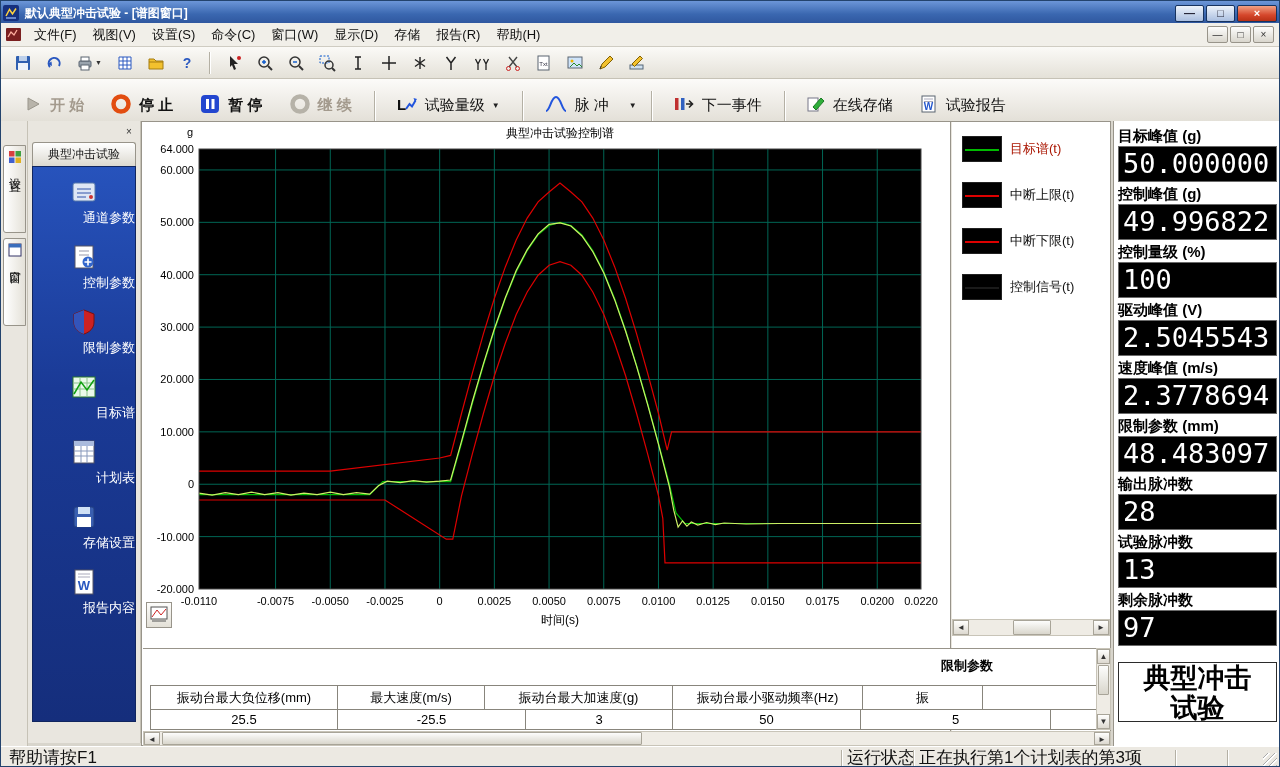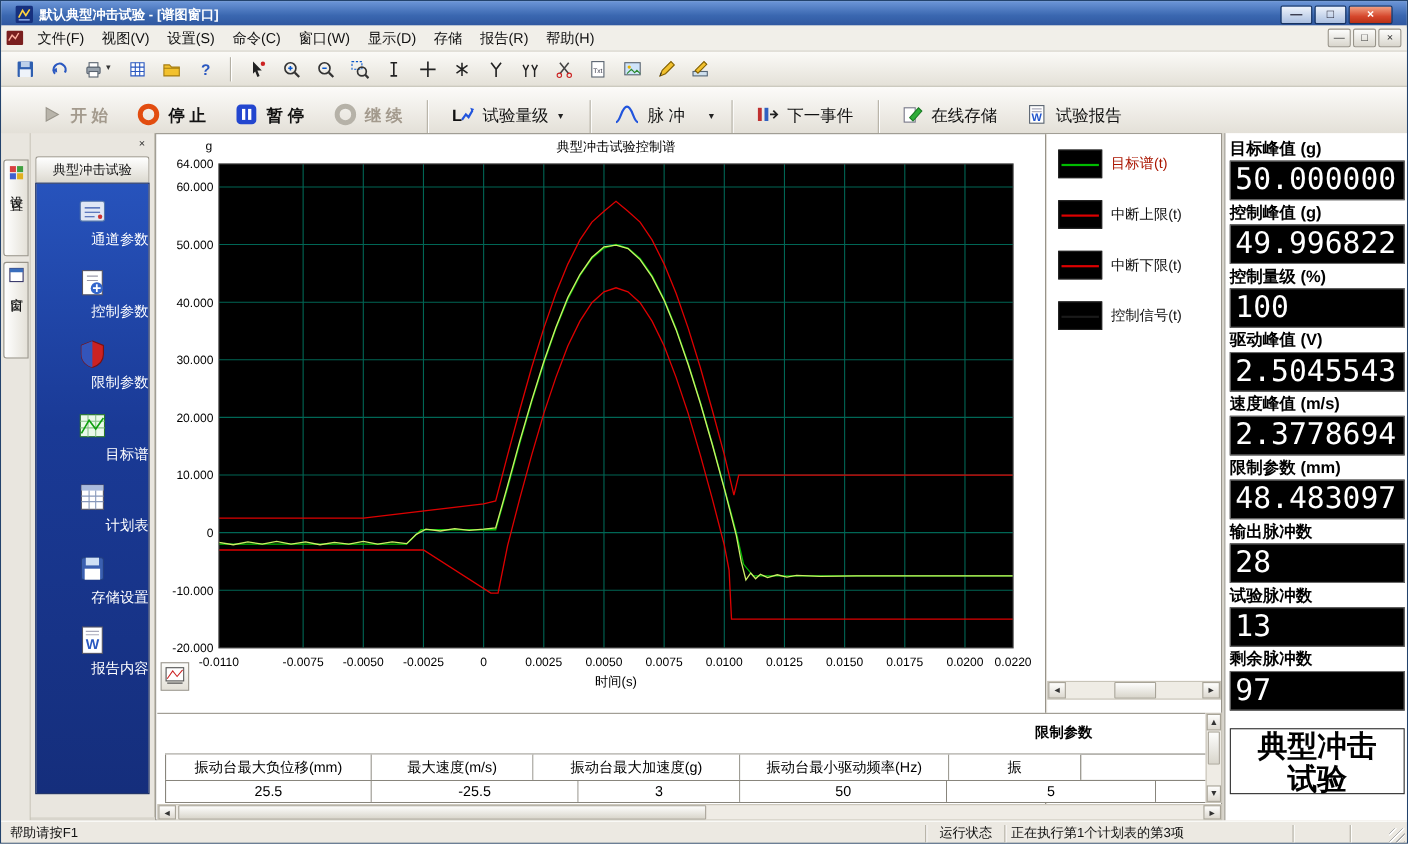--- a/index.html
+++ b/index.html
@@ -1,38 +1,38 @@
 <!DOCTYPE html>
 <html><head>
 <meta charset="utf-8">
 <style>
 *{margin:0;padding:0;box-sizing:border-box;}
 html,body{background:#9aa5b5;}
 body{font-family:"Liberation Sans",sans-serif;}
 #app{position:relative;width:1280px;height:767px;background:#d8d5cc;overflow:hidden;border:1px solid #23436d;}
 
-.titlebar{position:absolute;left:0;top:0;width:100%;height:24px;background:linear-gradient(#6c96d8,#3a67b0 55%,#2d549c);display:flex;align-items:center;padding:0 13px;color:#fff;font-size:12px;font-weight:bold;}
+.titlebar{position:absolute;left:0;top:0;width:100%;height:24px;background:linear-gradient(#6c96d8,#3a67b0 55%,#2d549c);display:flex;align-items:center;padding:0 2px;color:#fff;font-size:12px;font-weight:bold;}
 .app-icon{width:16px;height:16px;margin-right:6px;flex:0 0 auto;}
 .win-btns{margin-left:auto;display:flex;gap:2px;}
 .wbtn{width:29px;height:17px;border:1px solid #17335f;border-radius:2px;background:linear-gradient(#eef3fb,#aabfe0);color:#223;font-size:11px;line-height:14px;text-align:center;cursor:default;}
 .wbtn.close{width:40px;background:linear-gradient(#f2a183,#d5472c 60%,#b93015);color:#fff;font-weight:bold;}
 
 .menubar{position:absolute;top:22px;left:0;width:100%;height:24px;background:#f1efe9;border-bottom:1px solid #cfccc2;display:flex;align-items:center;font-size:13px;color:#111;}
 .menu-sys{width:17px;height:17px;margin:0 4px 0 4px;}
 .menu-item{padding:0 8px;line-height:23px;}
 .mdi-btns{margin-left:auto;margin-right:5px;display:flex;gap:2px;}
 .mdi-btn{width:21px;height:17px;border:1px solid #98948a;border-radius:2px;background:linear-gradient(#fdfdfc,#d9d6cd);font-size:10px;text-align:center;line-height:15px;color:#333;}
 
 .toolbar{position:absolute;top:46px;left:0;width:100%;height:32px;background:linear-gradient(#fbfaf7,#e4e1d8);border-bottom:1px solid #c6c2b6;display:flex;align-items:center;padding-left:6px;}
 .tbtn{width:27px;height:26px;display:flex;align-items:center;justify-content:center;margin:0 2px;border:1px solid transparent;border-radius:2px;}
 .tbtn .dd{font-size:7px;color:#333;margin-left:1px;}
 .tbtn.wide{width:36px;}
 .tsep{width:2px;height:22px;border-left:1px solid #b4b0a4;border-right:1px solid #fff;margin:0 7px;}
 
-.controlbar{position:absolute;top:78px;left:0;width:100%;height:54px;background:linear-gradient(#fcfbf9,#ddd9cf);border-bottom:1px solid #b2aea2;display:flex;align-items:center;padding-left:24px;font-size:15px;}
+.controlbar{position:absolute;top:78px;left:0;width:100%;height:54px;background:linear-gradient(#fcfbf9,#ddd9cf);border-bottom:1px solid #b2aea2;display:flex;align-items:center;padding-left:10px;font-size:15px;}
 .cbtn{display:flex;align-items:center;gap:7px;padding:5px 12px;margin-right:2px;border-radius:2px;}
 .cbtn .lbl{font-weight:bold;color:#111;white-space:nowrap;}
 .cbtn.plain .lbl{font-weight:normal;}
 .cbtn.disabled .lbl{color:#a39a8d;}
 .cbtn .dd{font-size:8px;color:#222;}
 .csep{width:2px;height:30px;border-left:1px solid #b4b0a4;border-right:1px solid #fff;margin:0 8px;}
 .dd-btn{font-size:8px;color:#222;padding:6px 6px;}
 
 .workspace-bg{position:absolute;left:0;top:120px;width:100%;height:625px;background:#d8d5cc;}
 .tabstrip{position:absolute;left:0;top:120px;width:27px;height:625px;background:#e9e6df;border-right:1px solid #c6c2b6;padding-top:24px;}
@@ -74,21 +74,21 @@
 .b-vscroll .sb-btn{flex:0 0 14px;}
 .b-vscroll .sb-thumb{height:30px;margin:1px;}
 .b-hscroll{position:absolute;left:1px;top:609px;width:968px;height:15px;}
 .b-hscroll .sb-thumb{width:480px;margin-left:2px;}
 
 .stats{position:absolute;left:1112px;top:120px;width:168px;height:625px;background:#fff;border-left:1px solid #98948a;padding:5px 4px 0 4px;}
 .stat-label{font-size:15px;font-weight:bold;height:20px;line-height:19px;color:#000;white-space:nowrap;}
 .stat-value{height:36px;background:#000;color:#fff;font-family:"DejaVu Sans Mono",monospace;font-size:27px;line-height:33px;padding-left:4px;border:1px solid #6a6a6a;margin-bottom:2px;overflow:hidden;white-space:nowrap;}
 .test-name-box{margin-top:16px;border:1px solid #2b2b2b;height:60px;font-size:27px;font-weight:bold;text-align:center;line-height:30px;padding:0 12px;color:#000;}
 
-.statusbar{position:absolute;left:0;top:745px;width:100%;height:22px;background:#ece9e2;border-top:1px solid #fff;font-size:12px;color:#111;display:flex;align-items:center;}
+.statusbar{position:absolute;left:0;top:745px;width:100%;height:22px;background:#ece9e2;border-top:1px solid #fff;font-size:17px;color:#111;display:flex;align-items:center;}
 .sb-left{padding-left:8px;}
 .sb-right{position:absolute;right:0;top:0;height:100%;display:flex;align-items:center;}
 .sb-sep{width:2px;height:16px;border-left:1px solid #b4b0a4;border-right:1px solid #fff;margin:0 4px;}
 .sb-cell{white-space:nowrap;}
 .sb-grip{width:14px;height:14px;margin:4px 2px 0 4px;background:
  repeating-linear-gradient(135deg,transparent 0 3px,#aaa 3px 4px,#fff 4px 5px);}
 svg text{font-family:"Liberation Sans",sans-serif;}
 </style>
 </head>
 <body>

